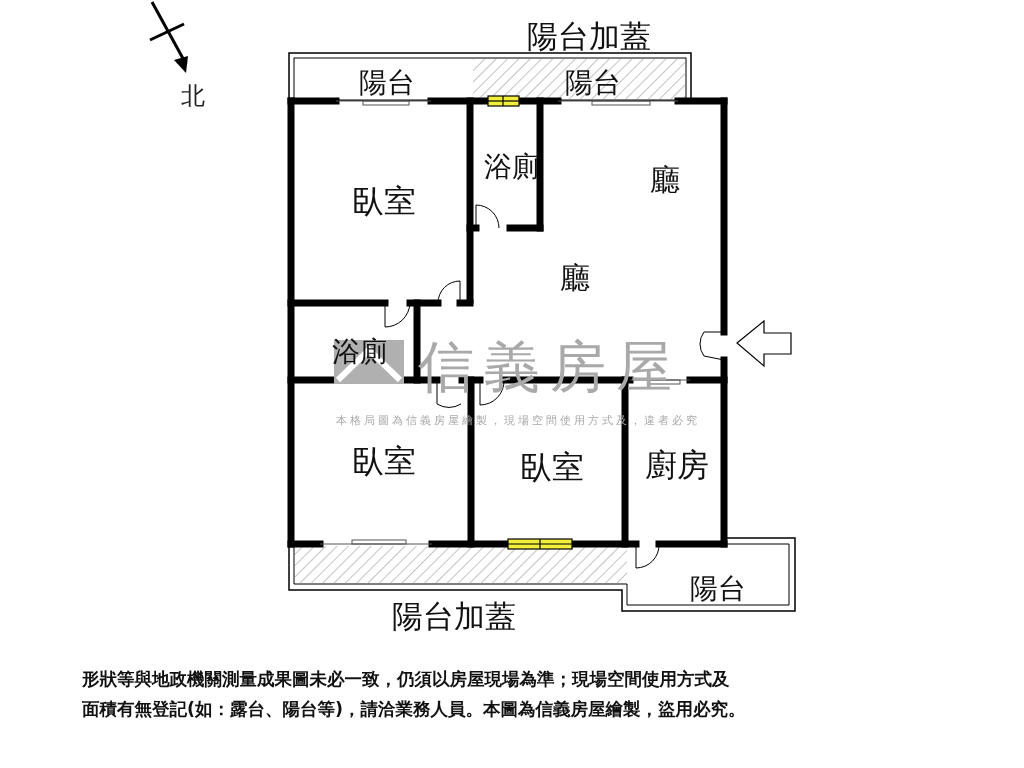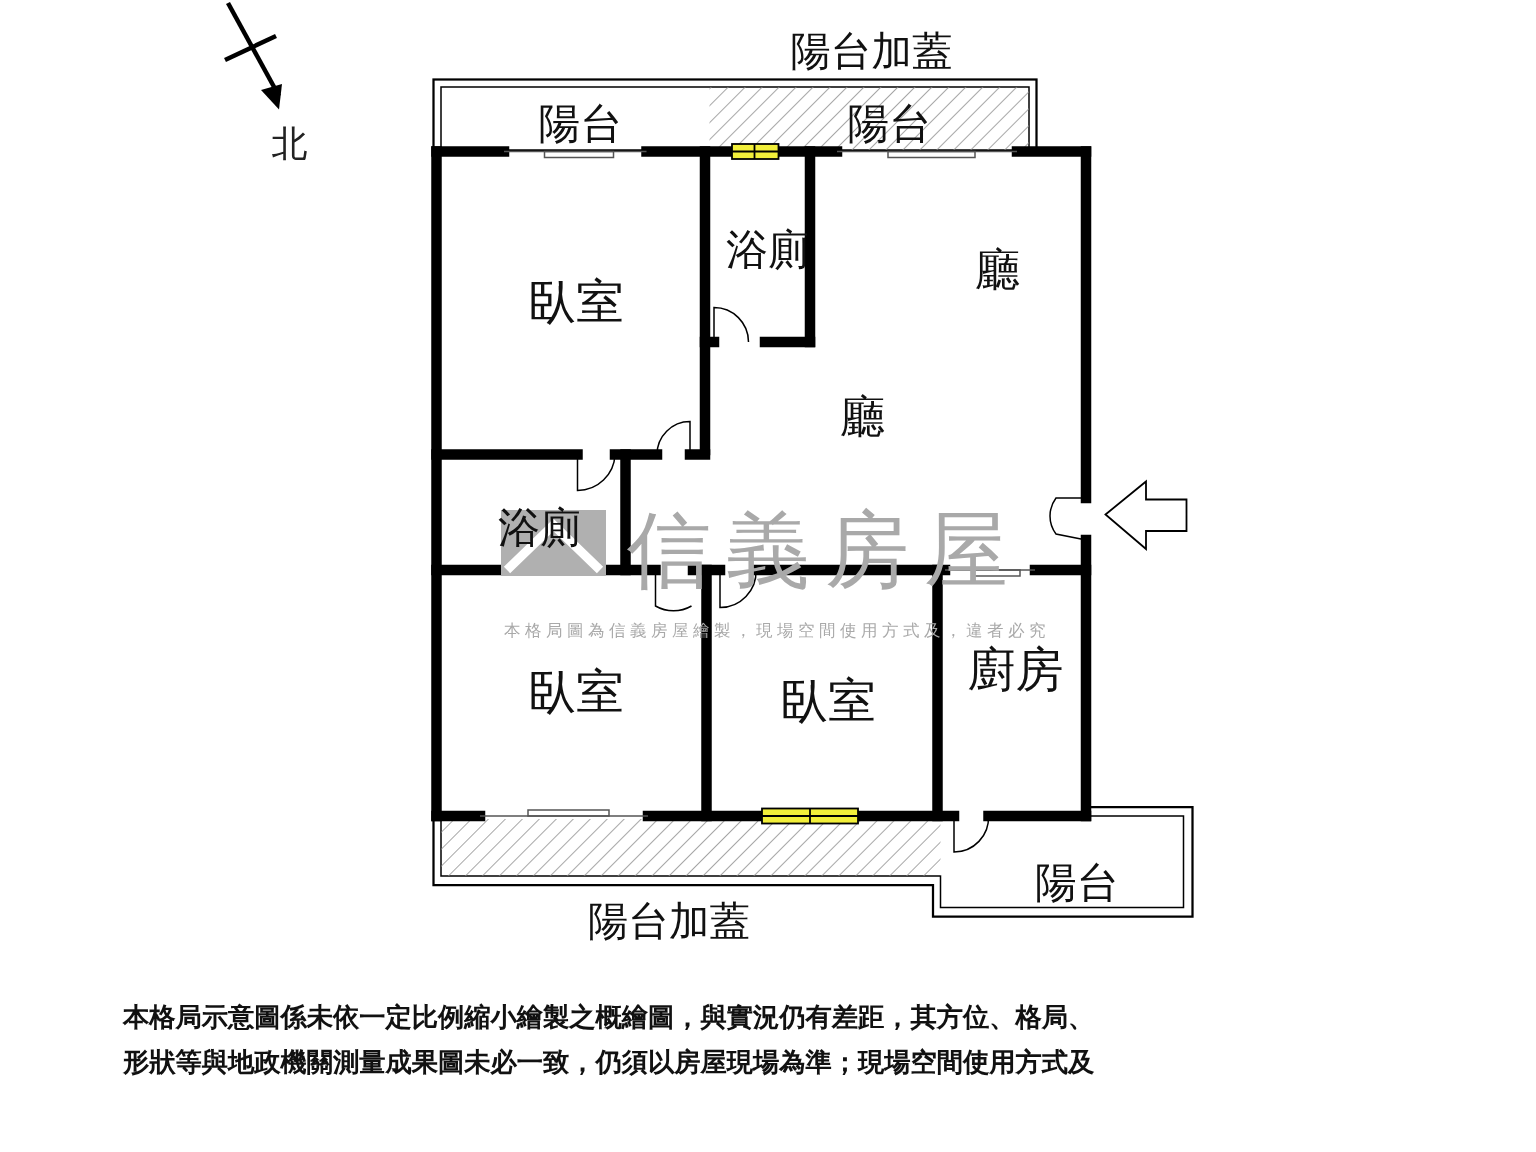--- a/index.html
+++ b/index.html
@@ -2,21 +2,21 @@
 <html><head>
 <meta charset="utf-8">
 <style>
   html,body{margin:0;padding:0;background:#fff;}
   body{width:1024px;height:768px;position:relative;overflow:hidden;font-family:"DejaVu Serif",serif;}
   #plan{position:absolute;left:0;top:0;width:1024px;height:768px;}
   .lbl{position:absolute;color:#111;white-space:nowrap;font-family:"DejaVu Serif","Liberation Serif",serif;}
   .room{font-size:32px;}
   .room-lg{font-size:30px;}
   .balc{font-size:28px;}
-  .cov{font-size:27px;}
+  .cov{font-size:31px;}
   .north{font-size:24px;color:#222;}
   .wm{position:absolute;color:#a9a9a9;font-family:"DejaVu Sans","Liberation Sans",sans-serif;}
   .wm-big{font-size:56px;letter-spacing:10px;left:418px;top:330px;text-align:right;}
   .wm-small{font-size:11px;letter-spacing:3px;left:336px;top:413px;}
   .note{position:absolute;left:82px;top:664px;width:900px;font-family:"DejaVu Sans","Liberation Sans",sans-serif;font-size:17.5px;line-height:30px;color:#111;font-weight:bold;}
   .note div{white-space:nowrap;}
 </style>
 </head>
 <body>
 
@@ -131,18 +131,18 @@
 <div class="lbl balc" style="left:690px;top:570px">陽台</div>
 <div class="lbl cov" style="left:392px;top:596px">陽台加蓋</div>
 
 <div class="lbl room" style="left:352px;top:180px">臥室</div>
 <div class="lbl balc" style="left:484px;top:148px">浴廁</div>
 <div class="lbl room-lg" style="left:650px;top:160px">廳</div>
 <div class="lbl room-lg" style="left:560px;top:258px">廳</div>
 <div class="lbl balc" style="left:332px;top:333px">浴廁</div>
 <div class="lbl room" style="left:352px;top:440px">臥室</div>
 <div class="lbl room" style="left:520px;top:446px">臥室</div>
-<div class="lbl room" style="left:645px;top:425px">廚房</div>
+<div class="lbl room" style="left:645px;top:444px">廚房</div>
 
 <div class="note">
-  <div>本格局示意圖係未依一定比例縮小繪製之概繪圖，與實況仍有差距，其方位、格局、</div>
   <div>形狀等與地政機關測量成果圖未必一致，仍須以房屋現場為準；現場空間使用方式及</div>
+  <div>面積有無登記(如：露台、陽台等)，請洽業務人員。本圖為信義房屋繪製，盜用必究。</div>
 </div>
 
 </body></html>

